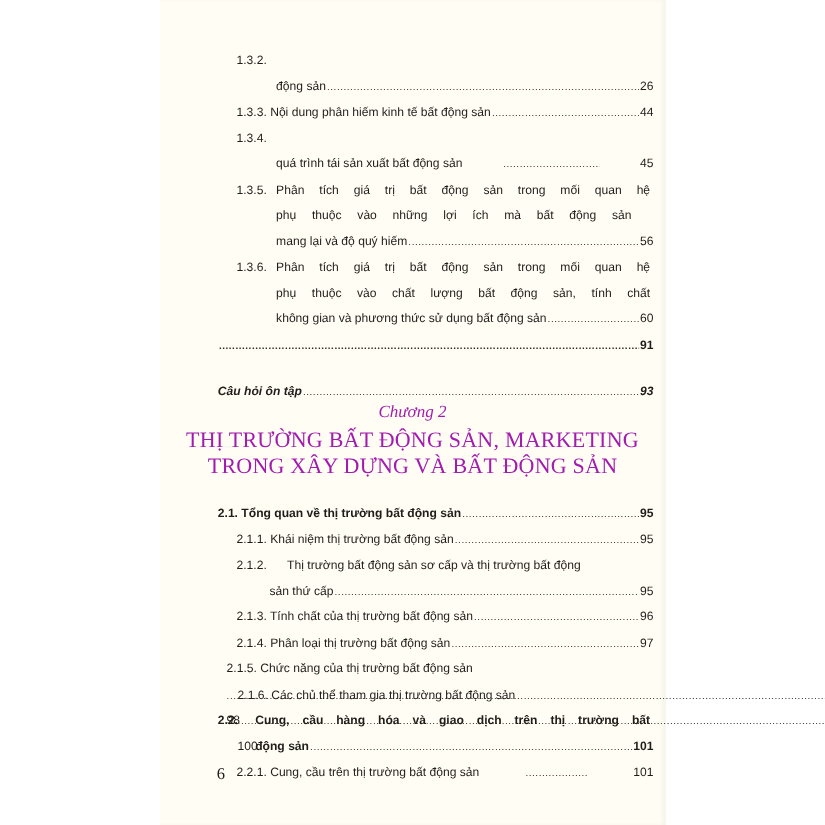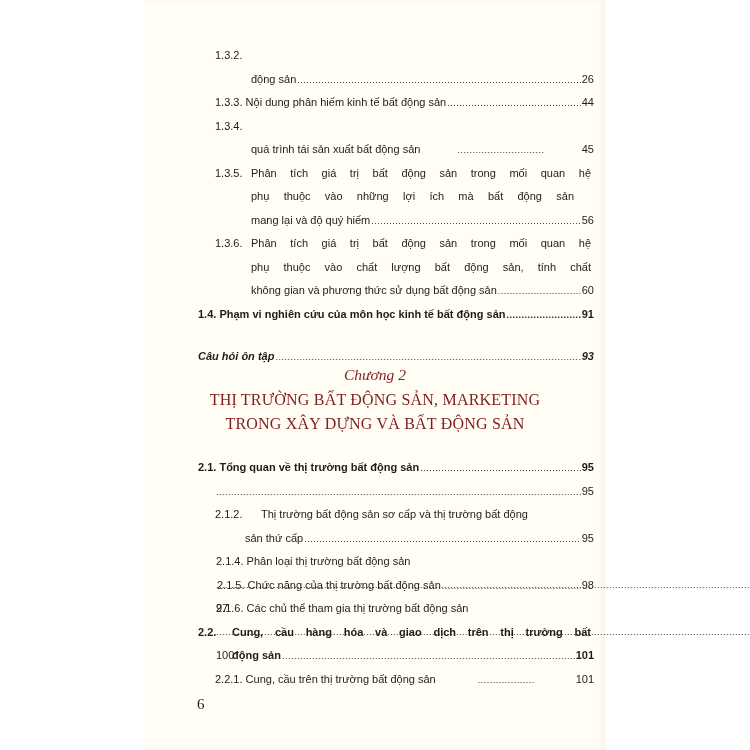--- a/index.html
+++ b/index.html
@@ -70,31 +70,31 @@
     .leader .pg { flex: 0 0 auto; }
     .bold { font-weight: bold; }
     .italic { font-style: italic; }
     .spacer { height: 19px; }
     .chapter {
       position: absolute;
       left: 145px;
       width: 460px;
       text-align: center;
       font-family: "Liberation Serif", "DejaVu Serif", serif;
-      color: #7f1d1d;
+      color: #a21caf;
     }
     .chapter-num {
       top: 365px;
       font-style: italic;
       font-size: 15.5px;
       line-height: 20px;
     }
     .chapter-title {
       top: 388px;
-      font-size: 16px;
+      font-size: 20px;
       line-height: 24px;
       letter-spacing: 0.2px;
     }
     .page-number {
       position: absolute;
       left: 197px;
       top: 696px;
       font-family: "Liberation Serif", "DejaVu Serif", serif;
       font-size: 15px;
       color: #1f1d1a;
@@ -165,24 +165,20 @@
   <div class="row">
     <div class="leader" style="left:53px; right:4px;">
       <span class="txt">không gian và phương thức sử dụng bất động sản</span>
       <span class="dots"></span>
       <span class="pg">60</span>
     </div>
   </div>
 
   <div class="row bold">
     <div class="leader" style="left:0; right:4px;">
-      <span class="txt">
-        <span>1.4.</span>
-        <span>Phạm vi nghiên cứu của môn học kinh tế bất động sản</span>
-      </span>
       <span class="dots"></span>
       <span class="pg">91</span>
     </div>
   </div>
 
   <div class="spacer"></div>
 
   <div class="row italic bold">
     <div class="leader" style="left:0; right:4px;">
       <span class="txt">Câu hỏi ôn tập</span>
@@ -206,51 +202,65 @@
         <span>2.1.</span>
         <span>Tổng quan về thị trường bất động sản</span>
       </span>
       <span class="dots" style="font-weight:normal;"></span>
       <span class="pg">95</span>
     </div>
   </div>
 
   <div class="row">
     <div class="leader" style="left:17px; right:4px;">
+      <span class="txt">
+        <span>2.1.1.</span>
+        <span>Khái niệm thị trường bất động sản</span>
+      </span>
       <span class="dots"></span>
       <span class="pg">95</span>
     </div>
   </div>
 
   <div class="row">
     <span class="line" style="left:17px;">2.1.2.</span>
     <span class="line" style="left:63px;">Thị trường bất động sản sơ cấp và thị trường bất động</span>
   </div>
   <div class="row">
     <div class="leader" style="left:47px; right:4px;">
       <span class="txt">sản thứ cấp</span>
       <span class="dots"></span>
       <span class="pg">95</span>
     </div>
   </div>
 
-
-  <div class="row">
-    <div class="leader" style="left:17px; right:4px;flex-direction:column;">
+  <div class="row">
+    <div class="leader" style="left:17px; right:4px;">
+      <span class="txt">
+        <span>2.1.3.</span>
+        <span>Tính chất của thị trường bất động sản</span>
+      </span>
+      <span class="dots"></span>
+      <span class="pg">96</span>
+    </div>
+  </div>
+
+  <div class="row">
+    <div class="leader" style="left:17px; right:4px;">
       <span class="txt">
         <span>2.1.4.</span>
         <span>Phân loại thị trường bất động sản</span>
       </span>
       <span class="dots"></span>
       <span class="pg">97</span>
     </div>
   </div>
 
   <div class="row">
-    <div class="leader" style="left:19px; right:4px;">
+    <div class="leader" style="left:7px; right:4px;flex-direction:column;">
       <span class="txt">
         <span>2.1.5.</span>
         <span>Chức năng của thị trường bất động sản</span>
       </span>
       <span class="dots"></span>
       <span class="pg">98</span>
     </div>
   </div>
 
   <div class="row">

